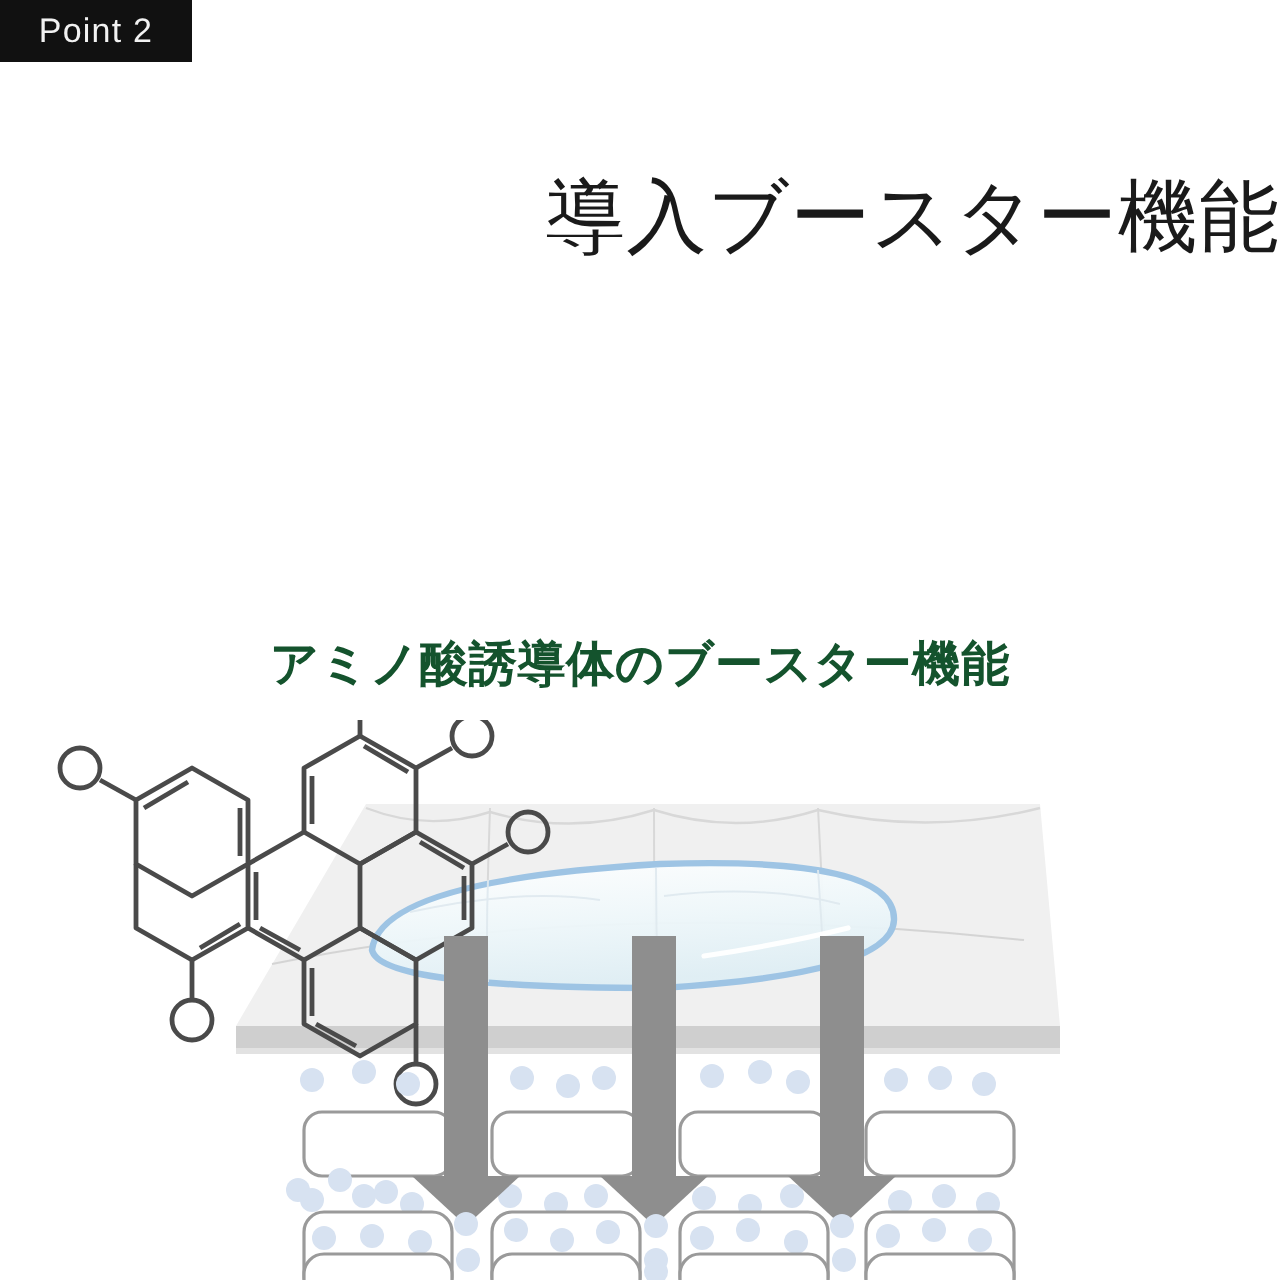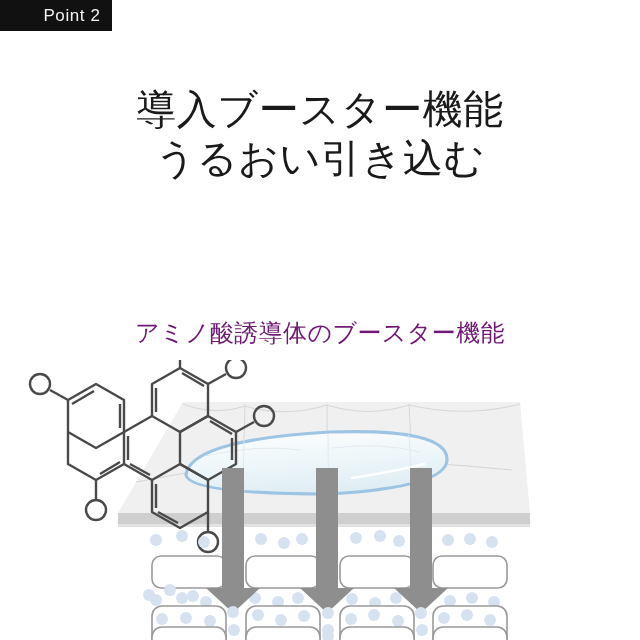--- a/index.html
+++ b/index.html
@@ -13,43 +13,42 @@
     font-family: "Liberation Sans", "DejaVu Sans", sans-serif;
     overflow: hidden;
     position: relative;
   }
 
   
   .point-badge {
     position: absolute;
     left: 0;
     top: 0;
-    width: 80px;
+    width: 96px;
     height: 31px;
     background: #111111;
     display: flex;
     align-items: center;
     justify-content: center;
-    padding-left: 32px;
   }
   .point-badge-label {
     color: #f2f2f2;
     font-size: 17px;
     letter-spacing: 0.6px;
     font-weight: 400;
     line-height: 1;
   }
 
   
   .headline {
     position: absolute;
     left: 0;
     top: 58px;
     width: 640px;
-    text-align: center;
+    text-align: right;
     color: #1a1a1a;
     font-size: 40px;
     line-height: 49px;
     font-weight: 300;
     letter-spacing: 0.5px;
   }
   .headline-line {
     display: block;
     white-space: nowrap;
   }
@@ -71,24 +70,24 @@
     white-space: nowrap;
   }
 
   
   .figure-caption {
     position: absolute;
     left: 0;
     top: 318px;
     width: 640px;
     text-align: center;
-    color: #701a75;
+    color: #14532d;
     font-size: 24px;
     line-height: 30px;
-    font-weight: 400;
+    font-weight: 700;
     letter-spacing: 0.4px;
   }
 
   
   .diagram {
     position: absolute;
     left: 0;
     top: 360px;
     width: 640px;
     height: 280px;
@@ -99,21 +98,20 @@
 </style>
 </head>
 <body>
 
 <div class="point-badge">
   <span class="point-badge-label">Point 2</span>
 </div>
 
 <h1 class="headline">
   <span class="headline-line">導入ブースター機能</span>
-  <span class="headline-line">うるおい引き込む</span>
 </h1>
 
 <p class="body-copy">
 </p>
 
 <div class="figure-caption">アミノ酸誘導体のブースター機能</div>
 
 <div class="diagram">
   <svg width="640" height="280" viewBox="0 0 640 280" xmlns="http://www.w3.org/2000/svg">
     <defs>

